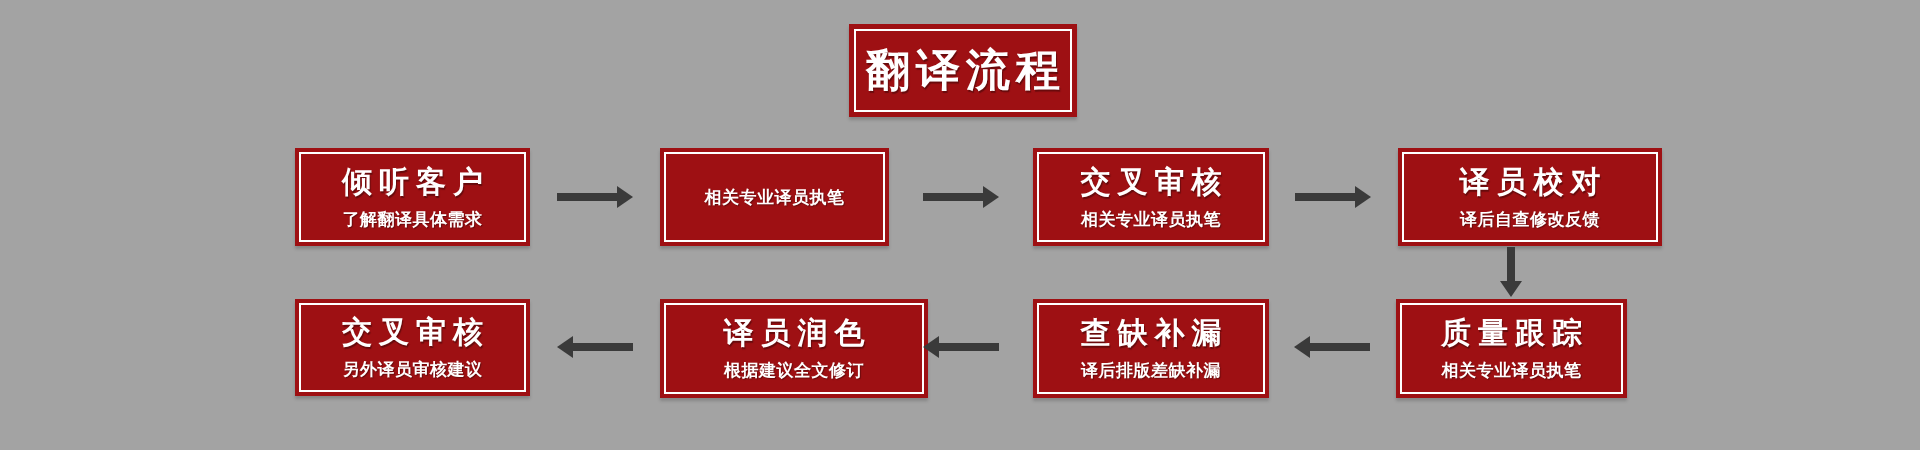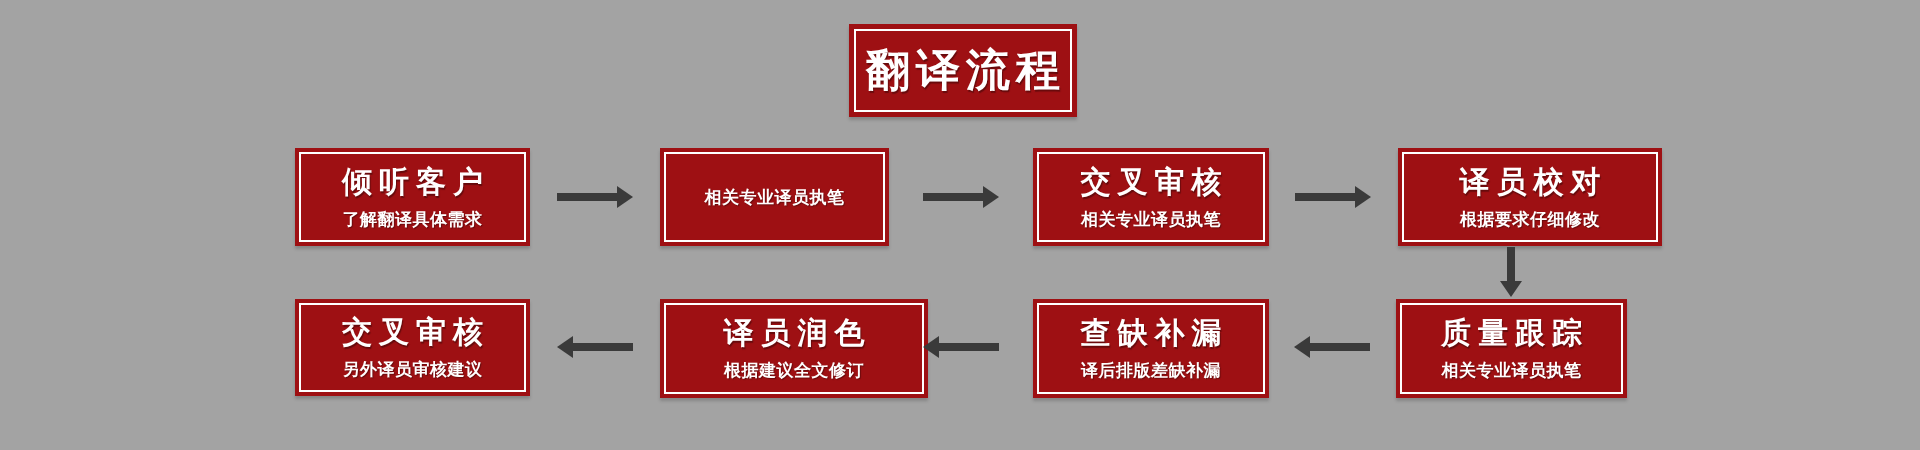--- a/index.html
+++ b/index.html
@@ -129,21 +129,21 @@
   <div class="flow-box" style="left:1033px; top:148px; width:236px; height:98px;">
     <div class="inner">
       <div class="step-title">交叉审核</div>
       <div class="step-subtitle">相关专业译员执笔</div>
     </div>
   </div>
 
   <div class="flow-box" style="left:1398px; top:148px; width:264px; height:98px;padding-left:41px;">
     <div class="inner">
       <div class="step-title">译员校对</div>
-      <div class="step-subtitle">根据要求仔细修改</div>
+      <div class="step-subtitle">译后自查修改反馈</div>
     </div>
   </div>
 
   <div class="flow-box" style="left:1396px; top:299px; width:231px; height:99px;">
     <div class="inner">
       <div class="step-title">质量跟踪</div>
       <div class="step-subtitle">相关专业译员执笔</div>
     </div>
   </div>
 

